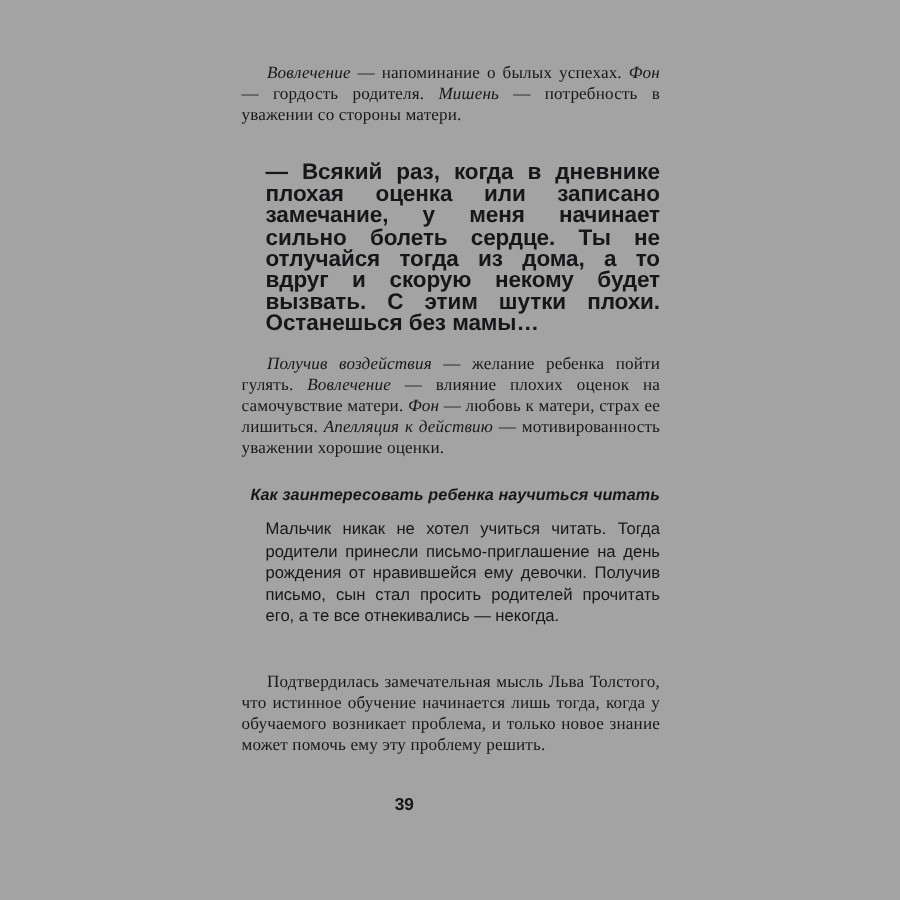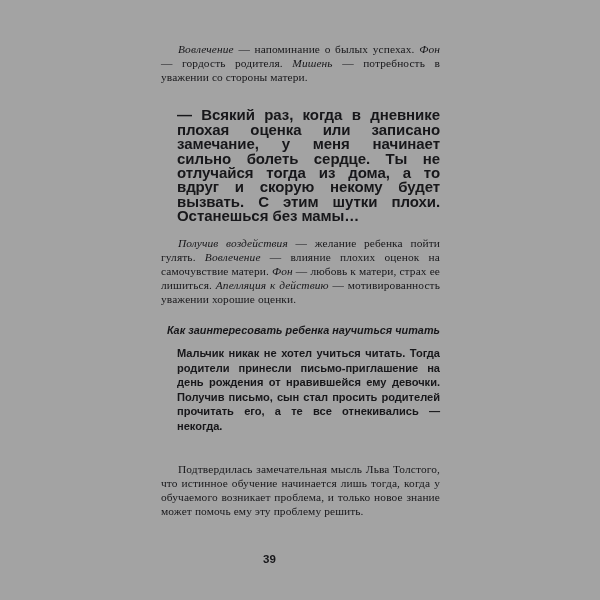--- a/index.html
+++ b/index.html
@@ -85,21 +85,21 @@
     text-align: justify;
     margin: 0;
     color: #17171a;
     padding-left: 16px;
     letter-spacing: -0.004em;
   }
 
   
   .p-sans {
     font-family: "Liberation Sans", sans-serif;
-    font-weight: 700;
+    font-weight: 400;
     font-size: 11.1px;
     line-height: 14.5px;
     text-align: justify;
     margin: 0;
     color: #17171a;
     padding-left: 16px;
     letter-spacing: -0.002em;
   }
   .p-sans-med {
     font-family: "Liberation Sans", sans-serif;
@@ -116,21 +116,21 @@
   
   .gap-sm { height: 9px; }
   .gap-md { height: 12px; }
   .gap-lg { height: 15px; }
   .gap-xl { height: 17px; }
 
   
   .folio {
     position: absolute;
     left: 0;
-    top: 553px;
+    top: 531px;
     width: 526px;
     text-align: center;
     font-family: "Liberation Sans", sans-serif;
     font-weight: 700;
     font-size: 11.5px;
     color: #17171a;
     padding-left: 13px;
     box-sizing: border-box;
   }
 </style>

